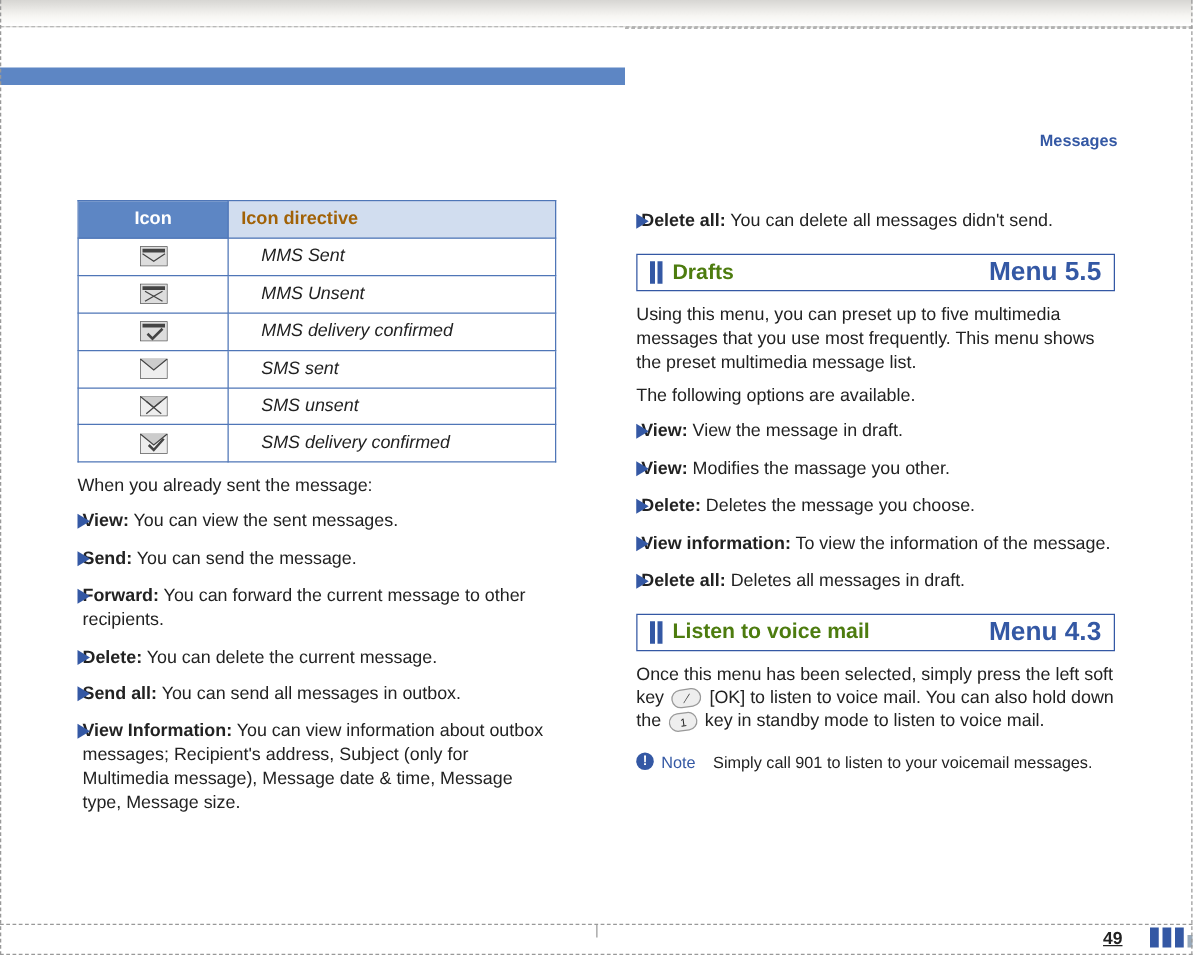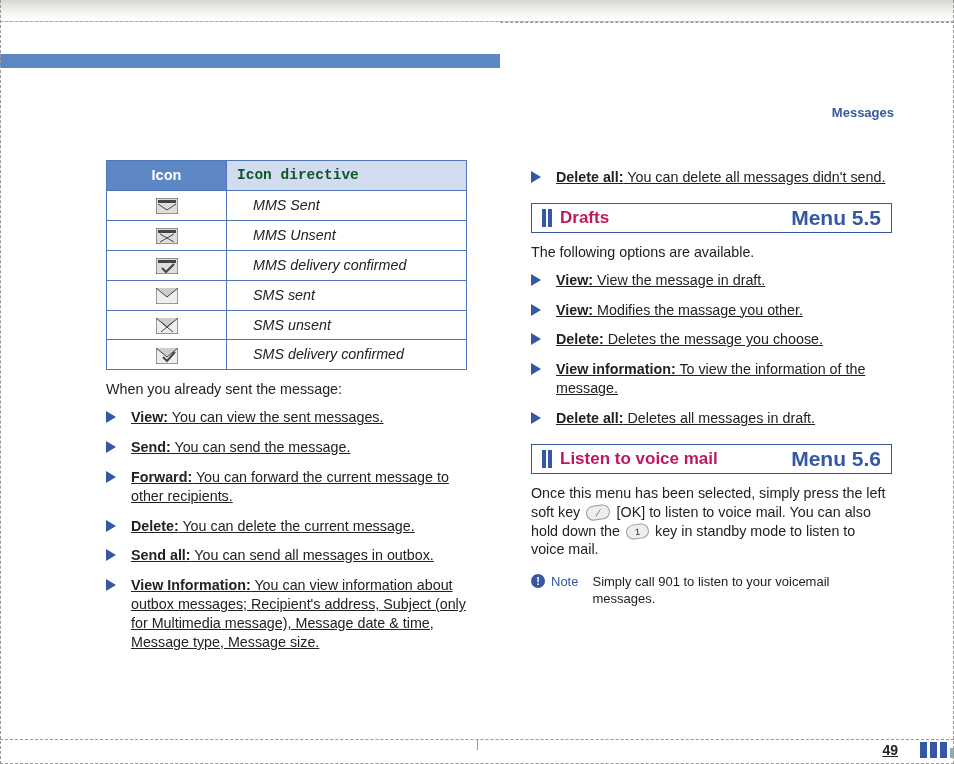--- a/index.html
+++ b/index.html
@@ -55,21 +55,20 @@
     font-family: Arial, Helvetica, sans-serif;
   }
   .columns {
     position: absolute;
     top: 160px;
     left: 62px;
     right: 62px;
     bottom: 34px;
     display: flex;
     gap: 64px;
-    margin-left: 44px;
   }
   .col {
     flex: 1;
     font-size: 14.3px;
     line-height: 1.32;
   }
   
   table.icon-table {
     border-collapse: collapse;
     width: 100%;
@@ -86,54 +85,53 @@
     font-size: 14.5px;
   }
   .th-icon {
     background: #5d86c4;
     color: #fff;
     text-align: center !important;
     width: 120px;
   }
   .th-dir {
     background: #d1ddef;
-    color: #14532d;
-    font-family: Liberation Mono, monospace;
+    color: #a16207;
   }
   .col-icon {
     text-align: center !important;
     width: 120px;
   }
   .col-dir { padding-left: 26px !important; font-style: italic; }
   .msg-icon {
     display:inline-block; width:22px; height:16px; vertical-align:middle;
   }
   p { margin: 9px 0; }
   ul.arrow { list-style:none; margin:4px 0 0 0; padding:0; }
-  ul.arrow li { position:relative; padding-left:25px; margin: 8px 0 11px 0; line-height:1.32;text-decoration:underline; }
+  ul.arrow li { position:relative; padding-left:4px; margin: 8px 0 11px 0; line-height:1.32; }
   ul.arrow li::before {
     content:""; position:absolute; left:0; top:3px;
     border-left:10px solid #3458a4; border-top:6px solid transparent; border-bottom:6px solid transparent;
   }
   .sect-head {
     border:1px solid #3458a4;
     padding:4px 10px 4px 10px;
     margin: 16px 0 10px 0;
     display:flex; align-items:center;
     position:relative;
     height:30px;
   }
   .sect-head .bars {
     display:flex; gap:2px; margin-right:8px;
   }
   .sect-head .bars span {
     width:4px; height:18px; background:#3458a4; display:inline-block;
   }
   .sect-title {
-    color:#be185d; font-weight:bold; font-size:17px; font-family: Arial, sans-serif; flex:1;
+    color:#4d7c0f; font-weight:bold; font-size:17px; font-family: Arial, sans-serif; flex:1;
   }
   .sect-menu {
     color:#3458a4; font-weight:bold; font-size:21px;
   }
   .note-row { margin-top:14px; font-size:13px; display:flex; align-items:flex-start; gap:6px; }
   .note-badge {
     width:14px; height:14px; border-radius:50%; background:#3458a4; color:#fff;
     font-size:11px; font-weight:bold; display:inline-flex; align-items:center; justify-content:center;
     flex-shrink:0; margin-top:1px;
   }
@@ -265,37 +263,38 @@
 
     <div class="sect-head">
       <span class="bars">
           <span></span>
           <span></span>
         </span>
       <span class="sect-title">Drafts</span>
       <span class="sect-menu">Menu 5.5</span>
     </div>
 
+    <p>Using this menu, you can preset up to five multimedia messages that you use most frequently. This menu shows the preset multimedia message list.</p>
     <p>The following options are available.</p>
 
     <ul class="arrow">
       <li><b>View:</b><span> View the message in draft.</span></li>
       <li><b>View:</b><span> Modifies the massage you other.</span></li>
       <li><b>Delete:</b><span> Deletes the message you choose.</span></li>
       <li><b>View information:</b><span> To view the information of the message.</span></li>
       <li><b>Delete all:</b><span> Deletes all messages in draft.</span></li>
     </ul>
 
     <div class="sect-head">
       <span class="bars">
           <span></span>
           <span></span>
         </span>
       <span class="sect-title">Listen to voice mail</span>
-      <span class="sect-menu">Menu 5.6</span>
+      <span class="sect-menu">Menu 4.3</span>
     </div>
 
     <p>
       <span>Once this menu has been selected, simply press the left soft key </span>
       <span class="key-oval">⟋</span>
       <span>[OK]</span>
       <span> to listen to voice mail. You can also hold down the </span>
       <span class="key-oval">1</span>
       <span> key in standby mode to listen to voice mail.</span>
     </p>

